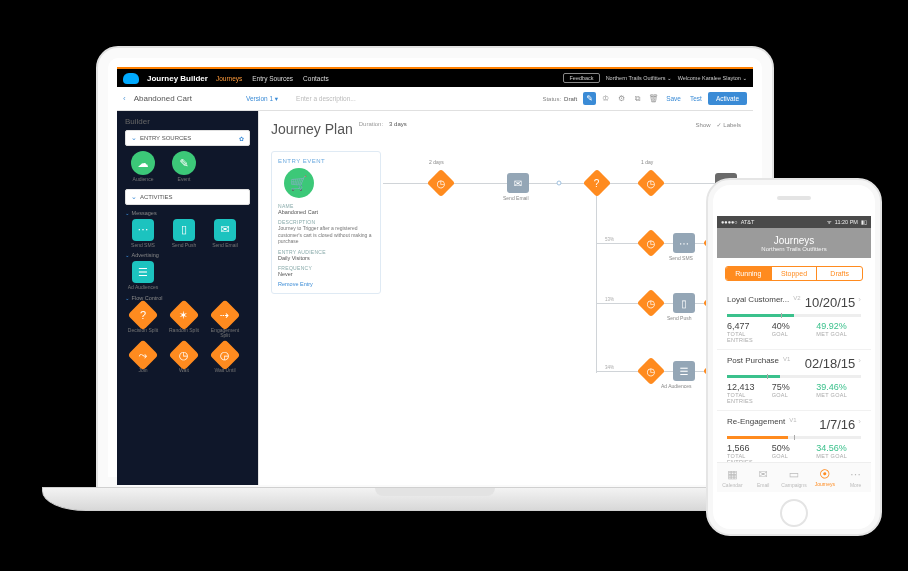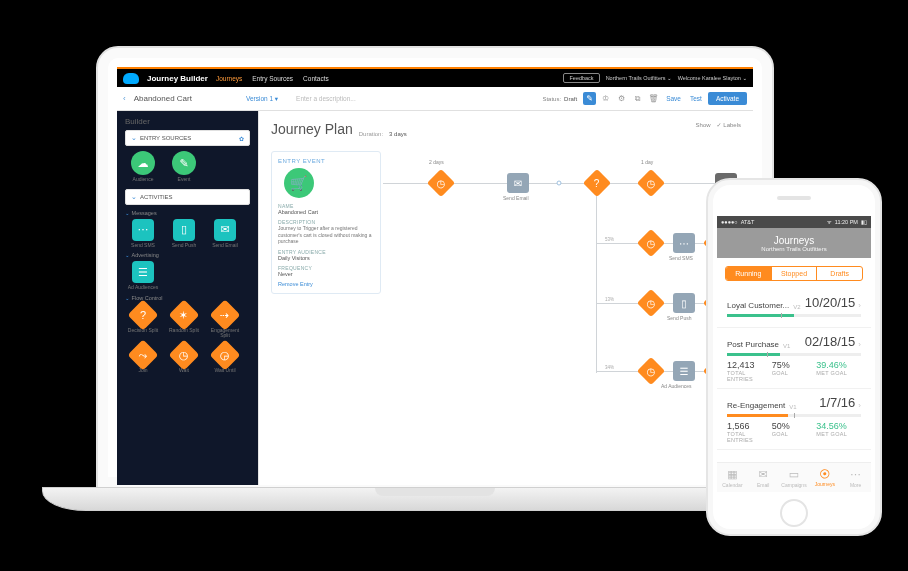--- a/index.html
+++ b/index.html
@@ -85,21 +85,21 @@
 }
 .tile-icon.sq { border-radius: 4px; width: 22px; height: 22px; }
 .green { background: #3cc878; }
 .teal { background: #1cc3bf; }
 .orange { background: #ff8b1f; transform: rotate(45deg); }
 .orange > span { transform: rotate(-45deg); display: block; }
 .tile-lbl { font-size: 5px; color: #777; text-align: center; line-height: 1.1; }
 
 
 .canvas { flex: 1; background: #fff; padding: 10px 12px; position: relative; overflow: hidden; }
-.canvas-hdr { display: flex; align-items: flex-end; gap: 6px; margin-bottom: 20px; }
+.canvas-hdr { display: flex; align-items: flex-start; gap: 6px; margin-bottom: 20px; }
 .canvas-title { font-size: 14px; color: #555; font-weight: 300; }
 .canvas-dur { font-size: 6px; color: #999; }
 .canvas-tools { position: absolute; right: 12px; top: 10px; font-size: 6px; color: #888; display: flex; gap: 6px; align-items: center; }
 
 
 .entry-card {
   position: absolute; left: 12px; top: 40px; width: 110px;
   border: 1px solid #dfeaf4; border-radius: 3px; padding: 6px; font-size: 5.5px;
 }
 .entry-card-hdr { font-size: 6px; color: #6aa9df; margin-bottom: 4px; letter-spacing: .5px; }
@@ -160,21 +160,21 @@
 .ph-hdr-sub { font-size: 6px; opacity: .9; }
 .seg {
   display: flex; margin: 8px; border: 1px solid #ff8b1f; border-radius: 3px;
   overflow: hidden; font-size: 7px;
 }
 .seg > div { flex: 1; text-align: center; padding: 3px 0; color: #ff8b1f; }
 .seg > div.active { background: #ff8b1f; color: #fff; }
 .seg > div:nth-child(2) { border-left: 1px solid #ff8b1f; border-right: 1px solid #ff8b1f; }
 
 .jcard { padding: 6px 10px; border-bottom: 1px solid #f1f1f1; }
-.jcard-top { display: flex; align-items: flex-end; font-size: 8px; }
+.jcard-top { display: flex; align-items: flex-start; font-size: 8px; }
 .jname { color: #444; }
 .jver { color: #bbb; font-size: 6px; margin-left: 4px; flex: 1; }
 .jdate { color: #444; font-size: 13px; }
 .jchev { color: #ccc; margin-left: 3px; font-size: 8px; }
 .pbar { height: 3px; background: #eee; margin: 4px 0; position: relative; }
 .pbar-fill { position: absolute; left: 0; top: 0; bottom: 0; }
 .pbar .goal-tick { position: absolute; top: -1px; bottom: -1px; width: 1px; background: #aaa; }
 .jstats { display: flex; font-size: 7px; }
 .jstat { flex: 1; }
 .jstat-val { font-size: 9px; color: #444; }
@@ -469,20 +469,34 @@
     <div class="jcard-top">
       <span class="jname">Loyal Customer...</span>
       <span class="jver">V2</span>
       <span class="jdate">10/20/15</span>
       <span class="jchev">›</span>
     </div>
     <div class="pbar">
       <div class="pbar-fill" style="width:49.92%;background:#3bc18c"></div>
       <div class="goal-tick" style="left:40%"></div>
     </div>
+    <div class="jstats">
+      <div class="jstat">
+              <div class="jstat-val">6,477</div>
+              <div class="jstat-lbl">TOTAL ENTRIES</div>
+            </div>
+      <div class="jstat">
+              <div class="jstat-val">40%</div>
+              <div class="jstat-lbl">GOAL</div>
+            </div>
+      <div class="jstat met">
+              <div class="jstat-val">49.92%</div>
+              <div class="jstat-lbl">MET GOAL</div>
+            </div>
+    </div>
         </div>
         <div class="jcard">
     <div class="jcard-top">
       <span class="jname">Post Purchase</span>
       <span class="jver">V1</span>
       <span class="jdate">02/18/15</span>
       <span class="jchev">›</span>
     </div>
     <div class="pbar">
       <div class="pbar-fill" style="width:39.46%;background:#3bc18c"></div>

